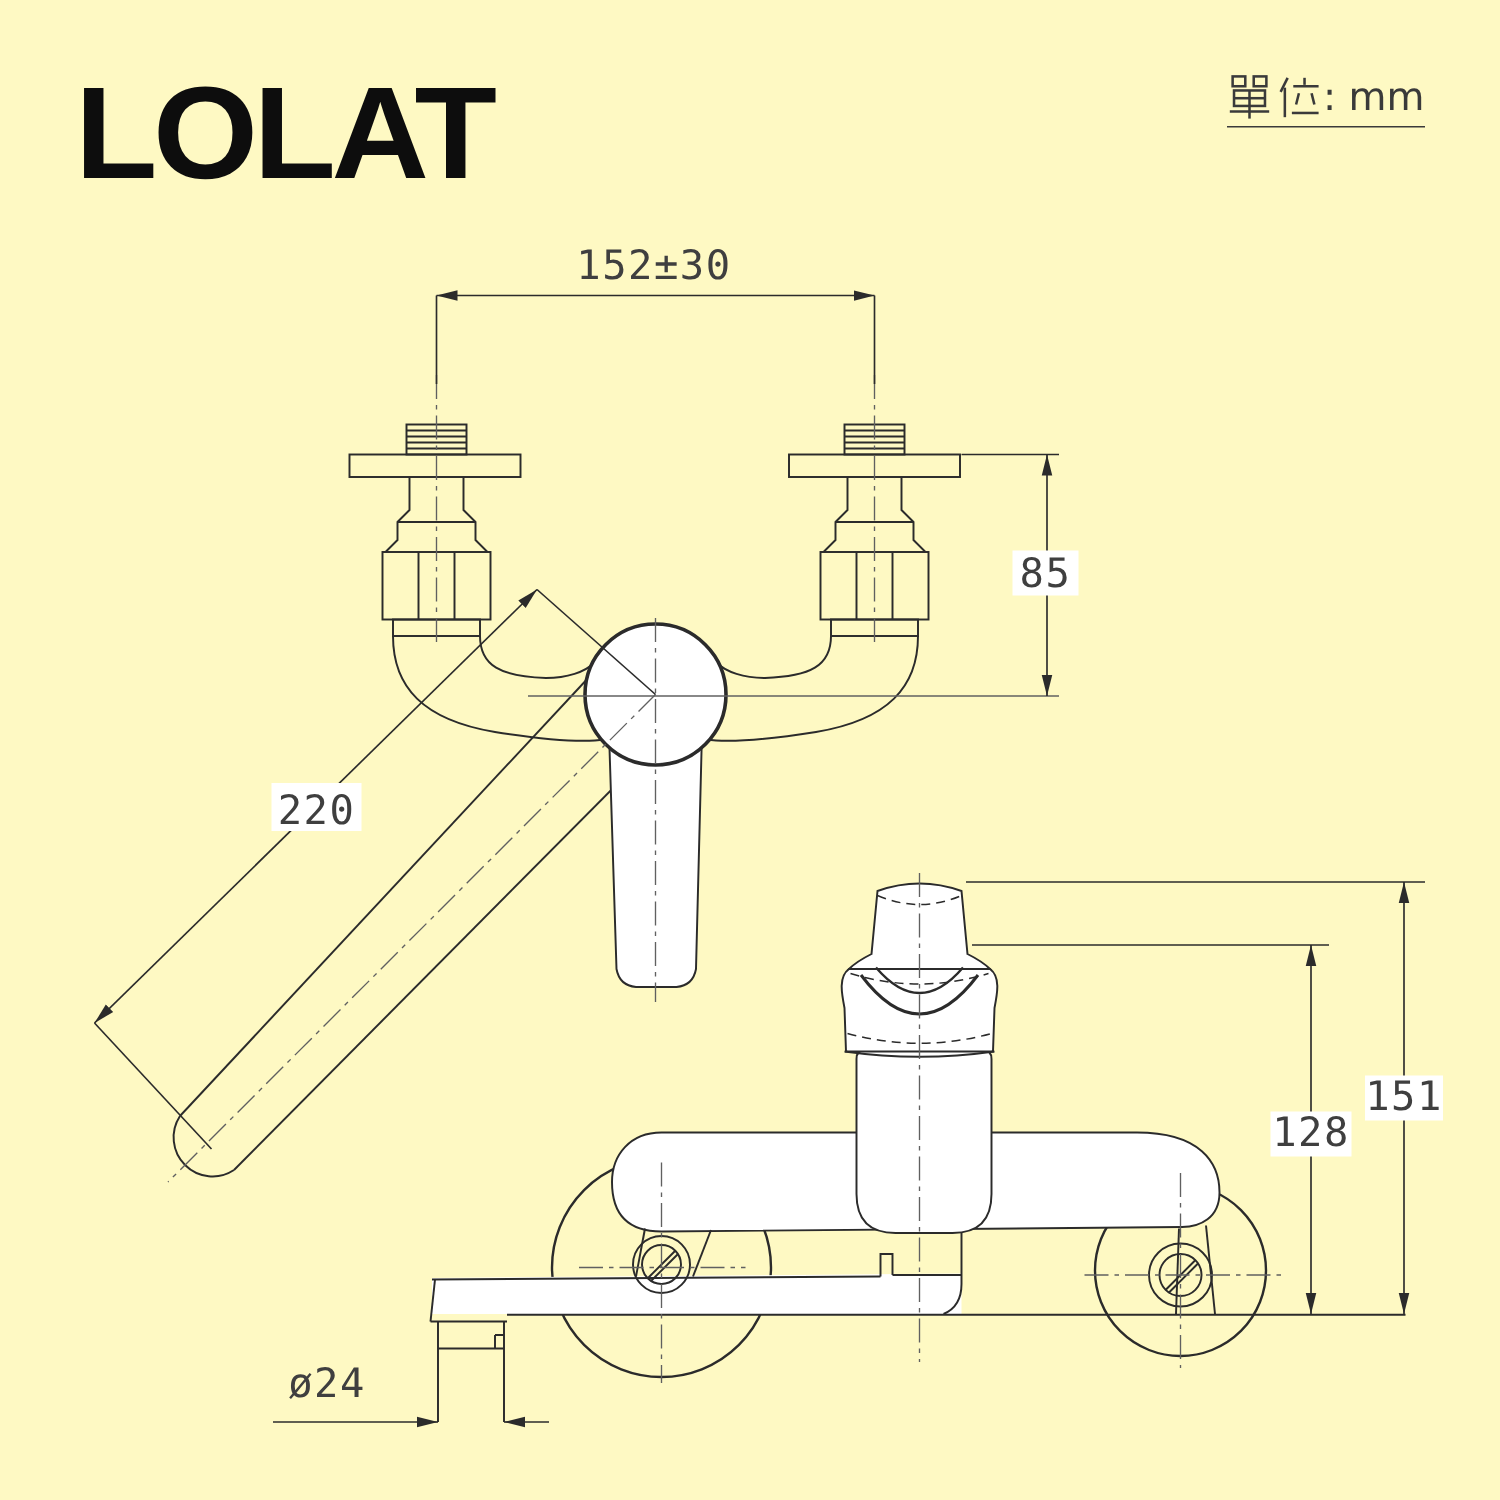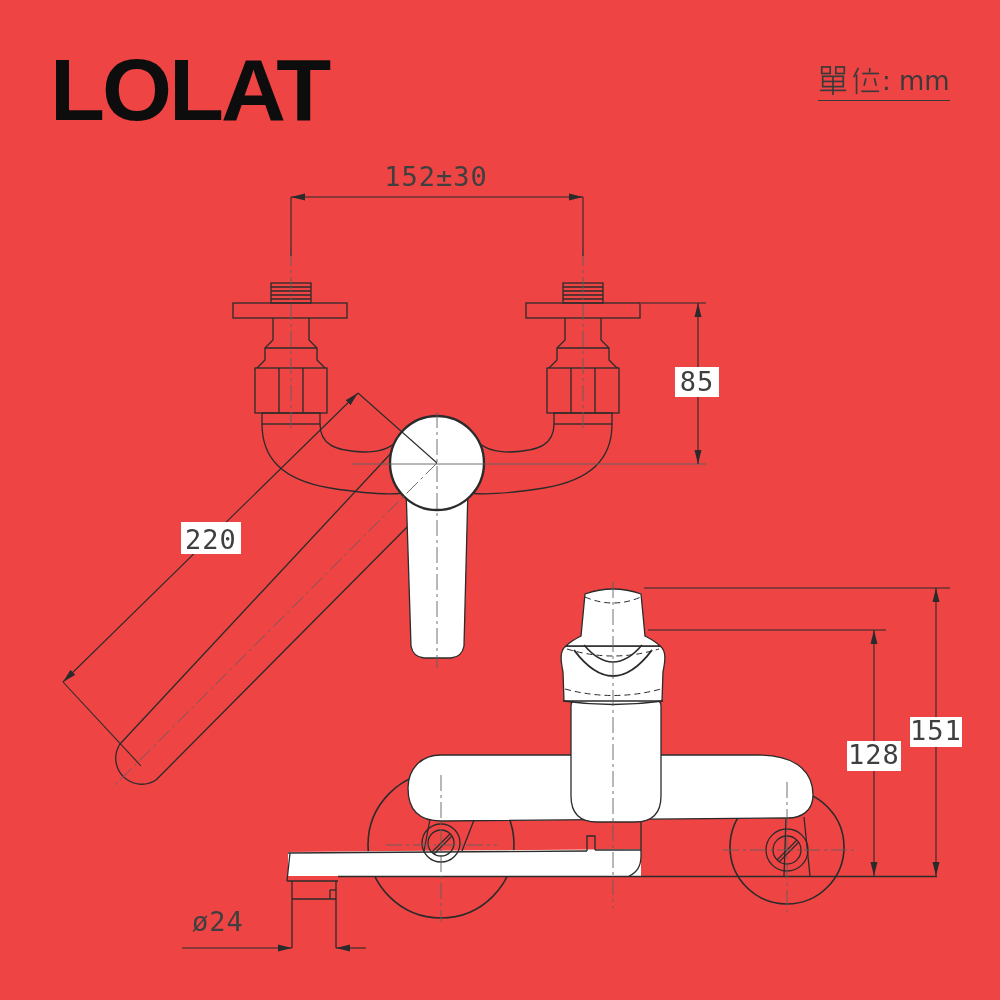--- a/index.html
+++ b/index.html
@@ -1,21 +1,21 @@
 <!DOCTYPE html>
 <html><head>
 <meta charset="utf-8">
 <style>
   html,body{margin:0;padding:0;background:#ffffff;}
-  .page{position:relative;width:1000px;height:1000px;background:#ef4444;overflow:hidden;
+  .page{position:relative;width:1000px;height:1000px;background:#fef9c3;overflow:hidden;
         font-family:"Liberation Sans", sans-serif;}
   .logo{position:absolute;left:50px;top:40px;font-family:"Liberation Sans",sans-serif;
         font-weight:bold;font-size:90px;letter-spacing:-3px;color:#0d0d0d;
         transform:scaleY(0.97);transform-origin:top left;}
-  .unit{position:absolute;left:818px;top:66px;display:flex;align-items:flex-start;gap:2px;
+  .unit{position:absolute;left:818px;top:50px;display:flex;align-items:flex-start;gap:2px;
         border-bottom:1.6px solid #3a3a3a;padding-bottom:4px;color:#3a3a3a;}
   .unit .suffix{font-family:"DejaVu Sans",sans-serif;font-size:26px;color:#3a3a3a;line-height:30px;}
   .unit svg{display:block;}
   svg.draw{position:absolute;left:0;top:0;}
   text.dim{font-family:"DejaVu Sans Mono",monospace;font-size:27px;fill:#3f3f3f;letter-spacing:1px;}
 </style>
 </head>
 <body>
 
 <div class="page">

